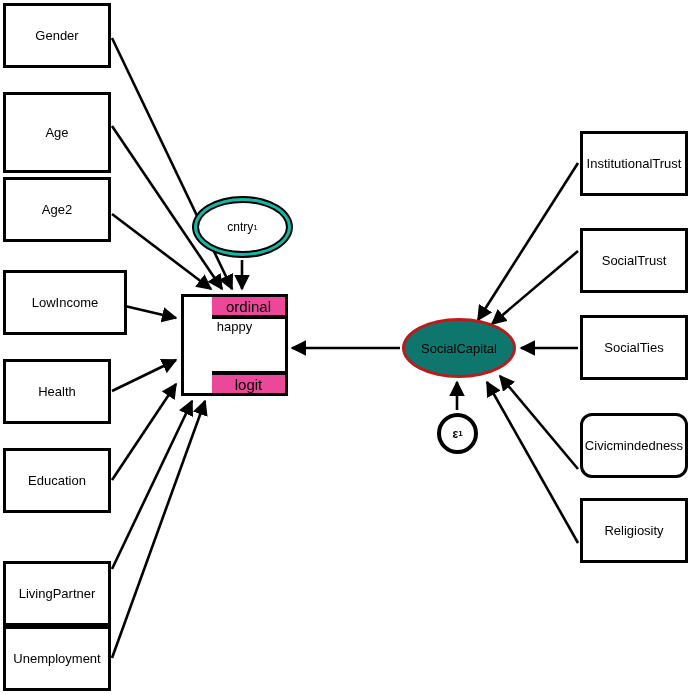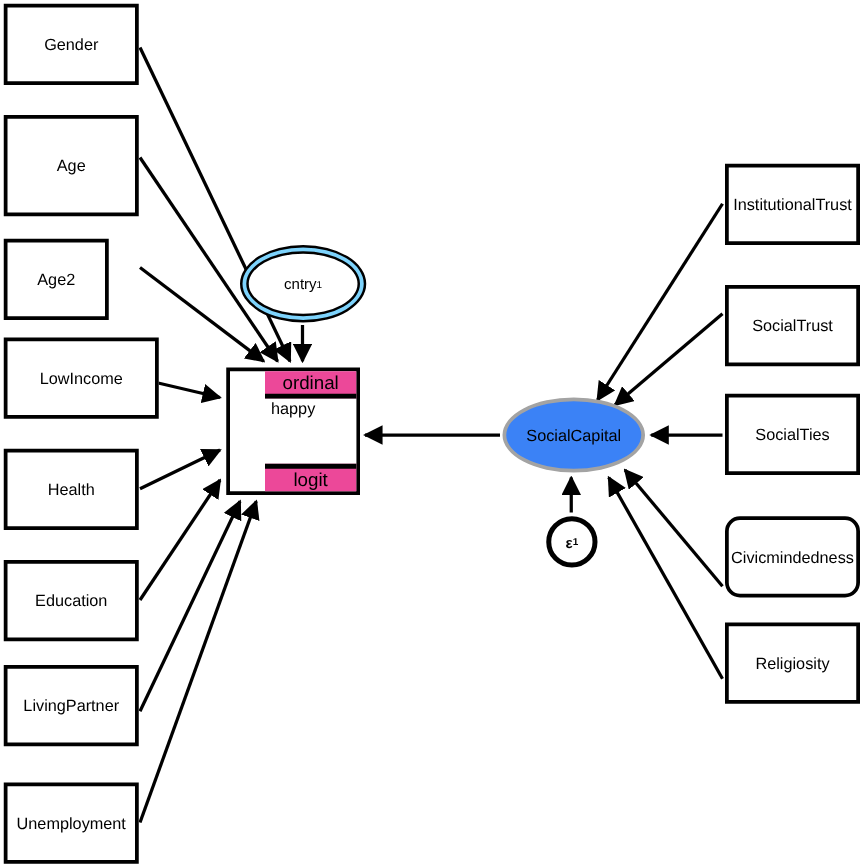--- a/index.html
+++ b/index.html
@@ -74,35 +74,35 @@
     display: flex;
     align-items: flex-start;
     justify-content: center;
     font-size: 13px;
     background: #ffffff;
   }
   
   .ellipse-node {
     position: absolute;
     box-sizing: border-box;
-    border: 3px solid #a3a3a3;
-    border-radius: 50%;
-    background: #3b82f6;
+    border: 3px solid #b91c1c;
+    border-radius: 50%;
+    background: #0f766e;
     display: flex;
     align-items: center;
     justify-content: center;
     font-size: 13px;
     z-index: 3;
   }
   .ellipse-double {
     position: absolute;
     box-sizing: border-box;
     border: 2.5px solid #000000;
     border-radius: 50%;
-    background: #7dd3fc;
+    background: #14b8a6;
     z-index: 3;
   }
   .ellipse-double .inner {
     position: absolute;
     left: 3px;
     top: 3px;
     right: 3px;
     bottom: 3px;
     box-sizing: border-box;
     border: 2.5px solid #000000;
@@ -178,33 +178,33 @@
       <line x1="457" y1="410" x2="457" y2="382"></line>
     </g>
   </svg>
 
   <div class="node-box" style="left:3px; top:3px; width:108px; height:65px;text-align:right;">
     <span class="node-label">Gender</span>
   </div>
   <div class="node-box" style="left:3px; top:92px; width:108px; height:81px;">
     <span class="node-label">Age</span>
   </div>
-  <div class="node-box" style="left:3px; top:191px; width:84px; height:65px;">
+  <div class="node-box" style="left:3px; top:177px; width:108px; height:65px;">
     <span class="node-label">Age2</span>
   </div>
   <div class="node-box" style="left:3px; top:270px; width:124px; height:65px;">
     <span class="node-label">LowIncome</span>
   </div>
   <div class="node-box" style="left:3px; top:359px; width:108px; height:65px;">
     <span class="node-label">Health</span>
   </div>
   <div class="node-box" style="left:3px; top:448px; width:108px; height:65px;">
     <span class="node-label">Education</span>
   </div>
-  <div class="node-box" style="left:3px; top:532px; width:108px; height:65px;">
+  <div class="node-box" style="left:3px; top:561px; width:108px; height:65px;">
     <span class="node-label">LivingPartner</span>
   </div>
   <div class="node-box" style="left:3px; top:626px; width:108px; height:65px;">
     <span class="node-label">Unemployment</span>
   </div>
 
   <div class="node-box" style="left:580px; top:131px; width:108px; height:65px;">
     <span class="node-label">InstitutionalTrust</span>
   </div>
   <div class="node-box" style="left:580px; top:228px; width:108px; height:65px;">

